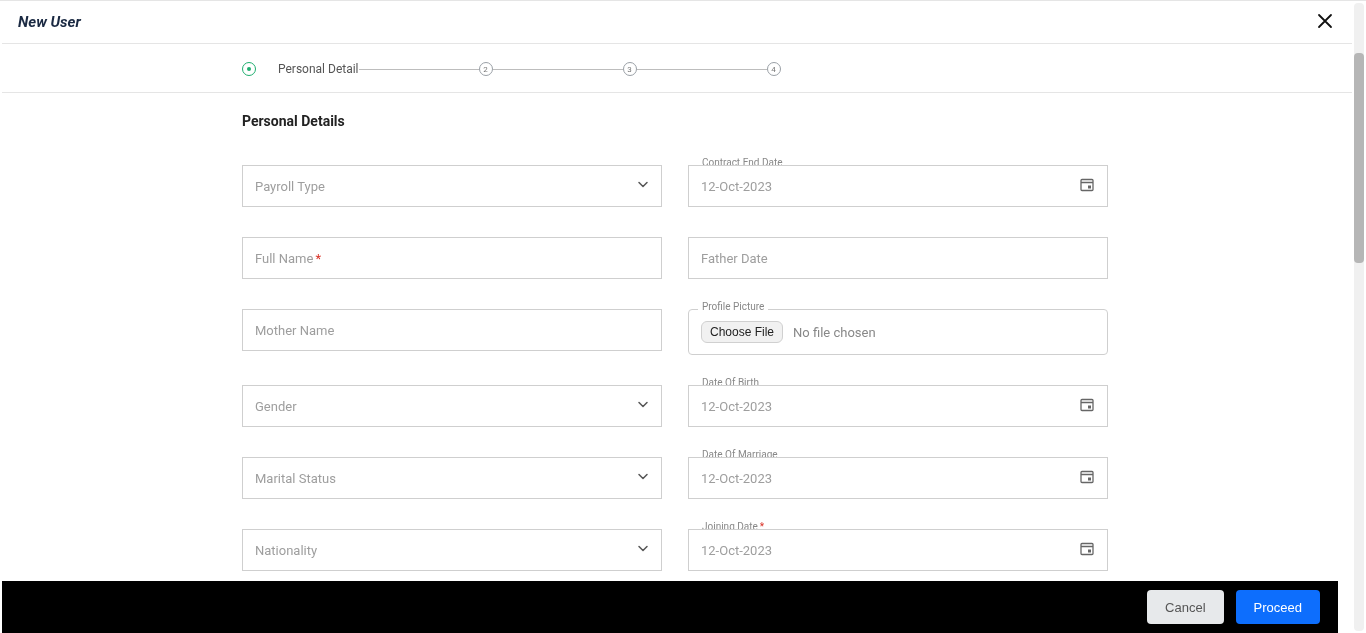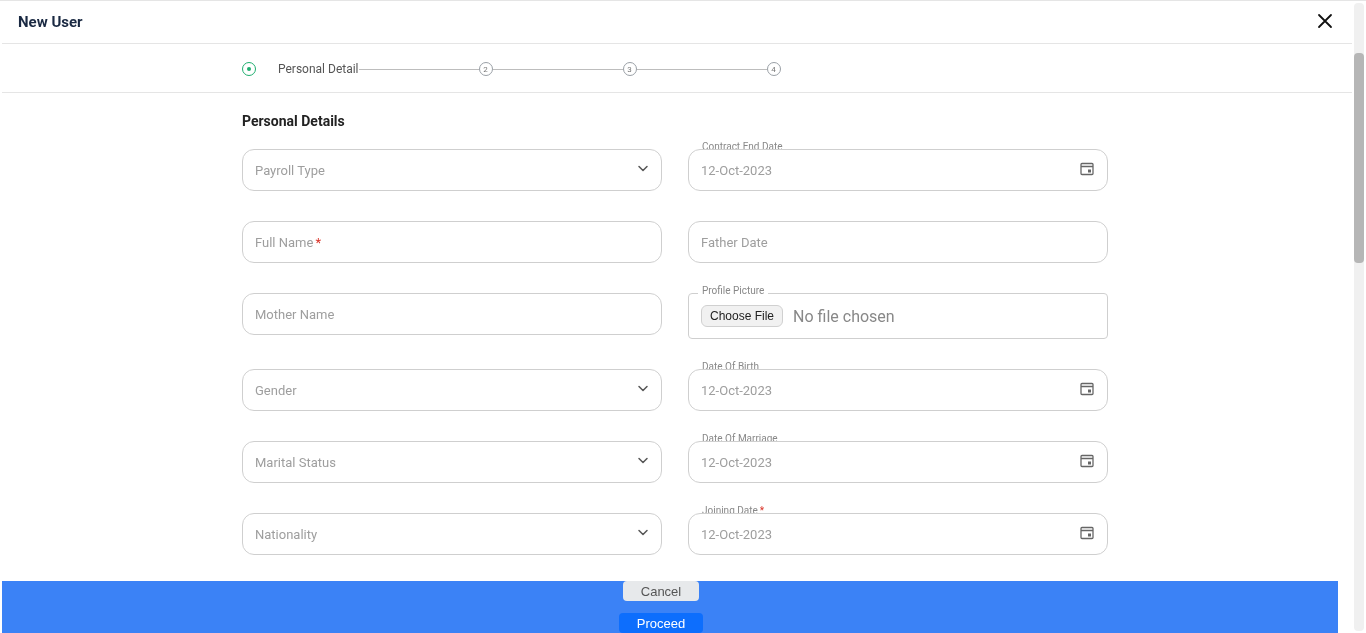--- a/index.html
+++ b/index.html
@@ -22,20 +22,21 @@
     background: #fff;
     display: flex;
     flex-direction: column;
   }
   .modal-header {
     display: flex;
     align-items: center;
     justify-content: space-between;
     padding: 10px 16px 10px 16px;
     border-bottom: 1px solid #e5e5e5;
+    font-style: italic;
   }
   .modal-title {
     font-size: 15px;
     font-weight: 700;
     color: #1a2942;
   }
   .close-btn {
     background: none;
     border: none;
     cursor: pointer;
@@ -92,36 +93,36 @@
     padding: 20px 0 80px 0;
   }
   .form-inner {
     margin-left:240px;
     width: 870px;
   }
   .section-title {
     font-size:14px;
     font-weight:700;
     color:#222;
-    margin-bottom:20px;
+    margin-bottom:36px;
   }
   .form-grid {
     display:grid;
     grid-template-columns: 420px 420px;
     column-gap:26px;
     row-gap:30px;
   }
   .field {
     position:relative;
   }
   .field-box {
     width:100%;
     height:42px;
     border:1px solid #cfcfcf;
-    border-radius:12px;
+    border-radius:0;
     background:#fff;
     display:flex;
     align-items:center;
     padding:0 12px;
     font-size:13px;
     color:#9e9e9e;
     cursor:text;
     position:relative;
   }
   .field-box.select { cursor:pointer; }
@@ -160,35 +161,34 @@
   .choose-btn {
     background:#f1f1f1;
     border:1px solid #d0d0d0;
     border-radius:6px;
     font-size:12px;
     color:#222;
     padding:3px 8px;
     cursor:pointer;
   }
   .file-status {
-    font-size:16px;
+    font-size:13px;
     color:#888;
   }
   .footer {
     position:absolute;
     left:0; right:14px;
     bottom:0;
     height:52px;
     display:flex;
     align-items:center;
     justify-content:flex-end;
     gap:12px;
     padding-right:18px;
-    background:#3b82f6;
-    flex-direction:column;
+    background:#000000;
   }
   .btn {
     height:34px;
     padding:0 18px;
     border-radius:4px;
     font-size:13px;
     cursor:pointer;
     border:none;
   }
   .btn-cancel {

